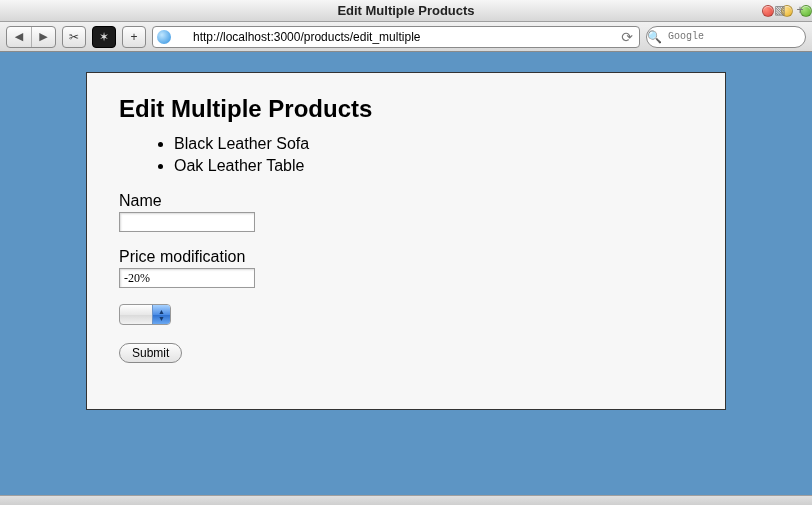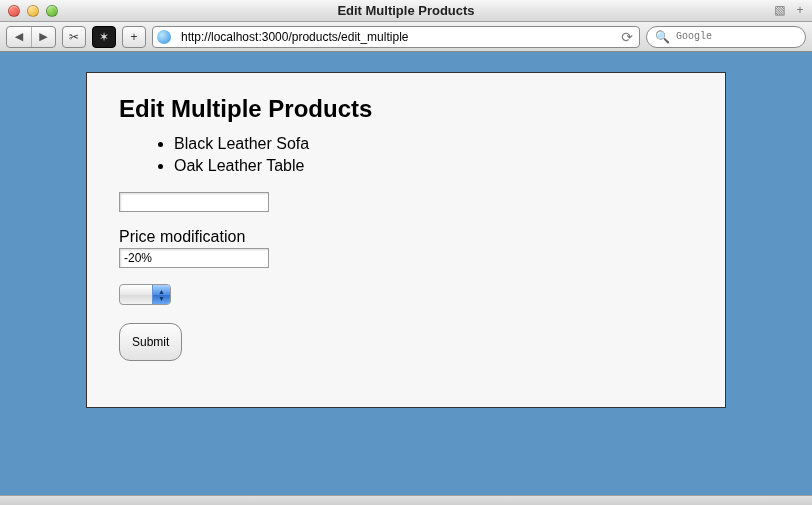--- a/index.html
+++ b/index.html
@@ -1,15 +1,15 @@
 <!DOCTYPE html>
 <html><head>
 <meta charset="utf-8">
 <style>
-  * { box-sizing: border-box; }
+  * { box-sizing: border-box; justify-content: flex-end; }
   html, body { margin:0; padding:0; }
   body {
     font-family: "Lucida Grande", "Helvetica Neue", Arial, sans-serif;
     font-size: 13px;
     background: #e8e8e8;
     width: 812px;
     height: 505px;
     overflow: hidden;
     position: relative;
   }
@@ -93,21 +93,21 @@
   .small-square.black { background:#1b1b1b; color:#ddd; border-color:#000; }
   .addr-wrap {
     flex:1;
     display:flex;
     align-items:center;
     background:#fff;
     border:1px solid #8a8a8a;
     border-radius:4px;
     height:22px;
     padding:0 4px;
-    gap:8px;
+    gap:20px;
   }
   .globe {
     width:14px; height:14px; border-radius:50%;
     background: radial-gradient(circle at 35% 35%, #bfe6ff, #2d8fe0);
     position:relative;
     flex:none;
   }
   .addr-input {
     flex:1;
     border:none; outline:none;
@@ -193,37 +193,37 @@
     background: linear-gradient(to bottom,#a8d2ff,#4f8fe6 50%,#2c6fd0 51%,#6aa8f2);
     border-left:1px solid #6a93c9;
     display:flex; flex-direction:column; align-items:center; justify-content:center;
     color:#15396e;
     font-size:7px;
     line-height:7px;
   }
   .mac-select.wide .sel-body { width:92px; }
   .mac-select.narrow .sel-body { width:32px; }
   .text-input {
-    width:150px;
+    width:136px;
     height:20px;
     border:1px solid #9a9a9a;
     box-shadow: inset 1px 1px 2px rgba(0,0,0,.15);
     background:#fff;
-    font-family:Liberation Sans, sans-serif;
+    font-family:Liberation Serif, serif;
     font-size:12px;
     padding:1px 4px;
     outline:none;
   }
   .mac-submit {
     display:inline-block;
     border:1px solid #8a8a8a;
     border-radius:11px;
     background: linear-gradient(to bottom,#fdfdfd,#e3e3e3);
     font-size:12px;
-    padding:11px 12px;
+    padding:2px 12px;
     font-family:inherit;
     cursor:default;
   }
 
   
   .bottom-strip {
     position:absolute;
     left:0; right:0; bottom:0; height:10px;
     background: linear-gradient(to bottom,#e0e0e0,#cfcfcf);
     border-top:1px solid #9f9f9f;
@@ -267,20 +267,21 @@
 <div class="viewport">
   <div class="page">
     <h1>Edit Multiple Products</h1>
     <ul>
       <li>Black Leather Sofa</li>
       <li>Oak Leather Table</li>
     </ul>
 
 
     <div class="form-row">
+      <div class="form-label">Name</div>
       <input class="text-input" value="" style="">
     </div>
 
     <div class="form-row">
       <div class="form-label">Price modification</div>
       <input class="text-input" value="-20%" style="">
     </div>
 
     <div class="form-row">
       <div class="mac-select narrow">

